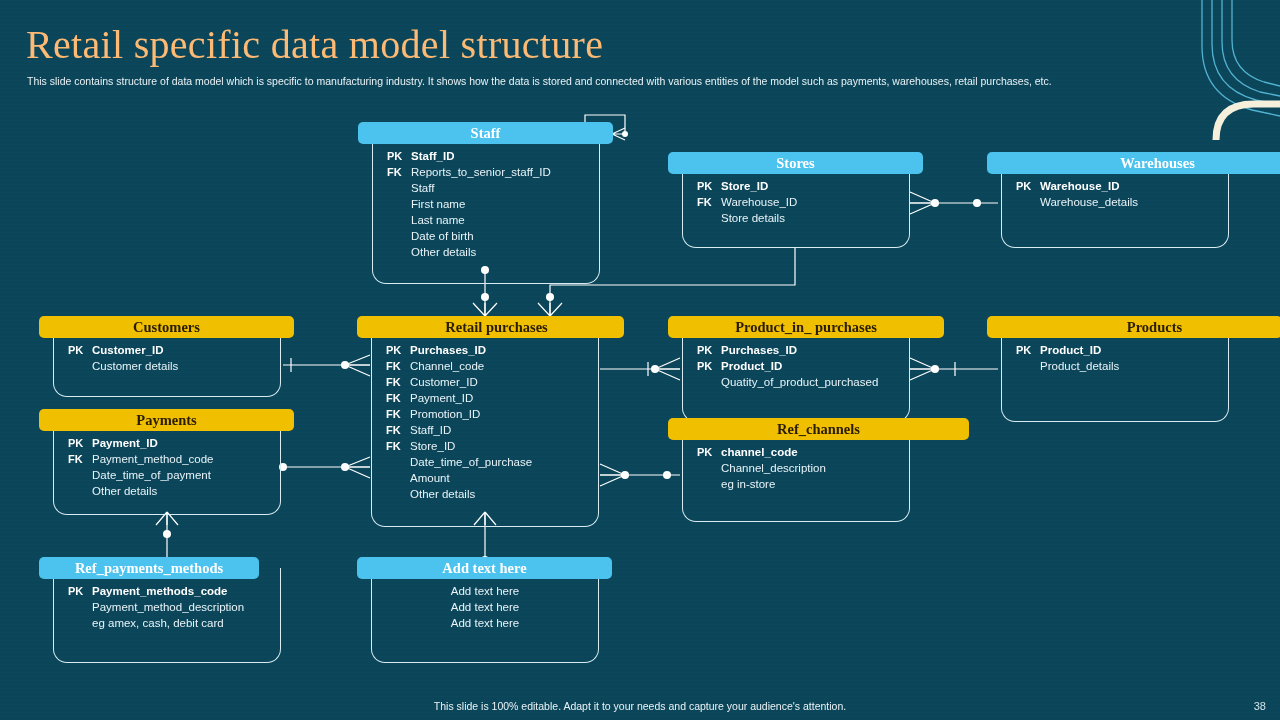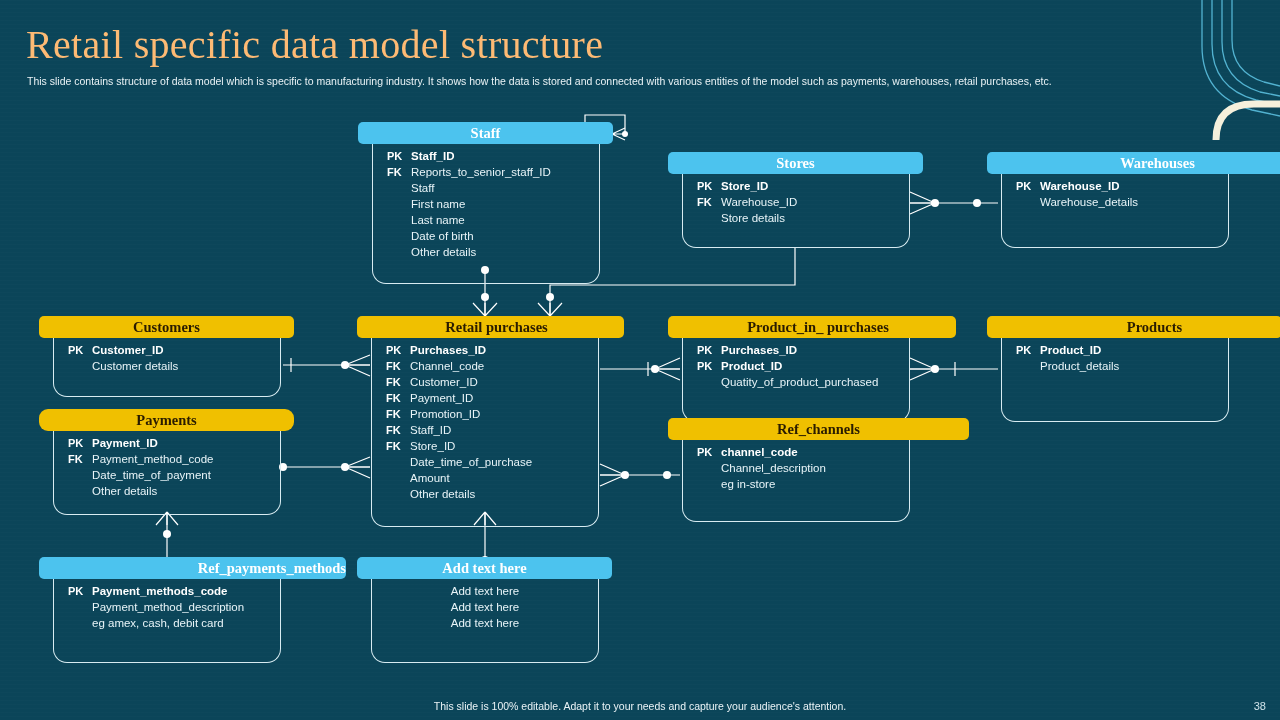--- a/index.html
+++ b/index.html
@@ -299,21 +299,21 @@
       <div class="row">
           <span class="key">PK</span>
           <span class="fname pk">Product_ID</span>
         </div>
       <div class="row">
           <span class="key"></span>
           <span class="fname">Quatity_of_product_purchased</span>
         </div>
     </div>
   </div>
-  <div class="ehead gold" style="width:276px;padding-left:12px;">Product_in_ purchases</div>
+  <div class="ehead gold" style="width:276px;">Product_in_ purchases</div>
 </div>
 
 <div class="entity" style="left:987px;top:316px;width:255px;">
   <div class="ebody" style="width:228px;height:95px;">
     <div class="ebody-inner">
       <div class="row">
           <span class="key">PK</span>
           <span class="fname pk">Product_ID</span>
         </div>
       <div class="row">
@@ -339,21 +339,21 @@
       <div class="row">
           <span class="key"></span>
           <span class="fname">Date_time_of_payment</span>
         </div>
       <div class="row">
           <span class="key"></span>
           <span class="fname">Other details</span>
         </div>
     </div>
   </div>
-  <div class="ehead gold" style="width:255px;border-radius:9px;">Payments</div>
+  <div class="ehead gold" style="width:255px;">Payments</div>
 </div>
 
 <div class="entity" style="left:668px;top:418px;width:255px;">
   <div class="ebody" style="width:228px;height:93px;">
     <div class="ebody-inner">
       <div class="row">
           <span class="key">PK</span>
           <span class="fname pk">channel_code</span>
         </div>
       <div class="row">
@@ -379,21 +379,21 @@
       <div class="row">
           <span class="key"></span>
           <span class="fname">Payment_method_description</span>
         </div>
       <div class="row">
           <span class="key"></span>
           <span class="fname">eg amex, cash, debit card</span>
         </div>
     </div>
   </div>
-  <div class="ehead blue" style="width:307px;text-align:right;">Ref_payments_methods</div>
+  <div class="ehead blue" style="width:220px;">Ref_payments_methods</div>
 </div>
 
 <div class="entity" style="left:357px;top:557px;width:255px;">
   <div class="ebody" style="width:228px;height:95px;">
     <div class="ebody-inner">
       <div class="row center">
           <span class="fname">Add text here</span>
         </div>
       <div class="row center">
           <span class="fname">Add text here</span>

